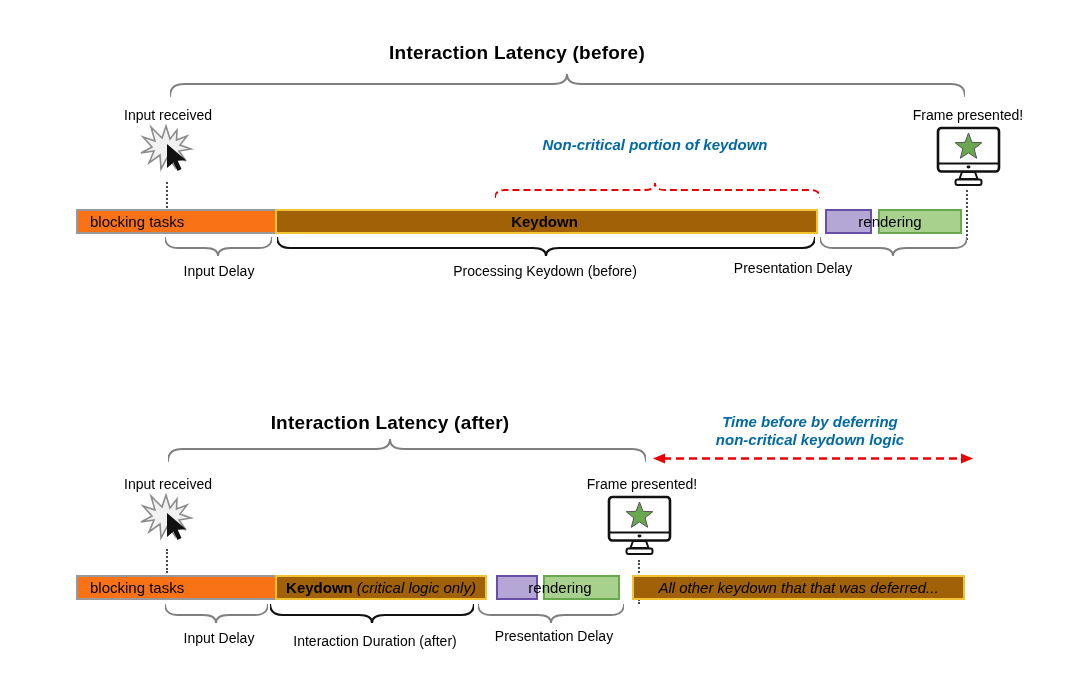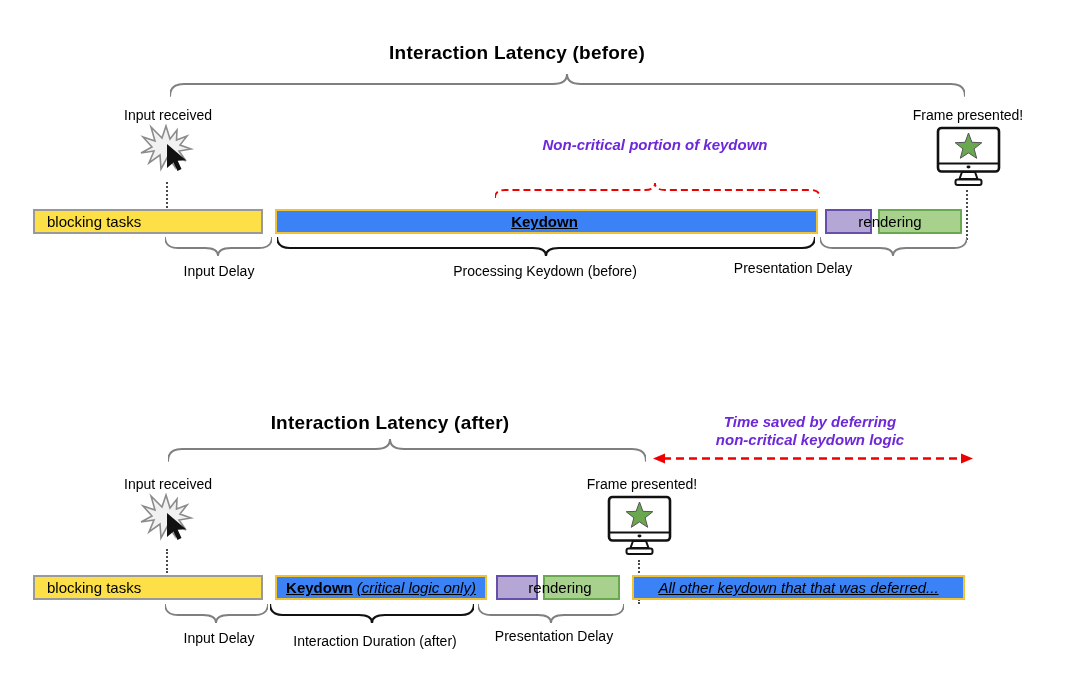--- a/index.html
+++ b/index.html
@@ -10,29 +10,29 @@
   .abs{position:absolute;}
   .ctr{text-align:center;}
   .title{font-size:19px;font-weight:bold;letter-spacing:.2px;}
   .lbl{font-size:14px;}
   .small{font-size:14px;}
   .bar{
     position:absolute;height:25px;box-sizing:border-box;border:2px solid;
     display:flex;align-items:center;font-size:15px;white-space:nowrap;overflow:visible;
   }
   .bar.center{justify-content:center;}
-  .bar-gray{background:#fde047;border-color:#999999;}
-  .bar-yellow{background:#3b82f6;border-color:#f1c232;text-decoration:underline;}
+  .bar-gray{background:#f97316;border-color:#999999;margin-left:43px;}
+  .bar-yellow{background:#a16207;border-color:#f1c232;}
   .bar-purple{background:#b4a7d6;border-color:#674ea7;}
   .bar-green{background:#a9d18e;border-color:#6aa84f;}
   .overlabel{position:absolute;height:25px;display:flex;align-items:center;justify-content:center;
     font-size:15px;z-index:3;}
   .bold{font-weight:bold;margin-right:4px;}
   .ital{font-style:italic;}
-  .red-note{color:#6d28d9;font-weight:bold;font-style:italic;font-size:15px;line-height:18px;text-align:center;}
+  .red-note{color:#0369a1;font-weight:bold;font-style:italic;font-size:15px;line-height:18px;text-align:center;}
   .dotline{position:absolute;width:0;border-left:2px dotted #4a4a4a;}
   svg{display:block;}
 </style>
 </head>
 <body>
 
 <div class="canvas">
 
   <section>
 
@@ -99,21 +99,21 @@
 
   <section>
 
     <div class="abs ctr title" style="left:40px;top:412px;width:700px;">Interaction Latency (after)</div>
 
     <svg class="abs" style="left:168px;top:437px;" width="478" height="26" viewBox="0 0 478 26">
       <path d="M0,24 Q0,12 14,12 L208,12 Q222,12 222,2 Q222,12 236,12 L464,12 Q478,12 478,24" fill="none" stroke="#7f7f7f" stroke-width="2" stroke-linecap="round"></path>
     </svg>
 
     <div class="abs red-note" style="left:650px;top:413px;width:320px;">
-      <div>Time saved by deferring</div>
+      <div>Time before by deferring</div>
       <div>non-critical keydown logic</div>
     </div>
     <svg class="abs" style="left:653px;top:452px;" width="320" height="13" viewBox="0 0 320 13">
       <line x1="10" y1="6.5" x2="310" y2="6.5" stroke="#ee0000" stroke-width="2.6" stroke-dasharray="8 5"></line>
       <polygon points="0,6.5 12,1.5 12,11.5" fill="#ee0000"></polygon>
       <polygon points="320,6.5 308,1.5 308,11.5" fill="#ee0000"></polygon>
     </svg>
 
     <div class="abs ctr small" style="left:98px;top:476px;width:140px;">Input received</div>
 

